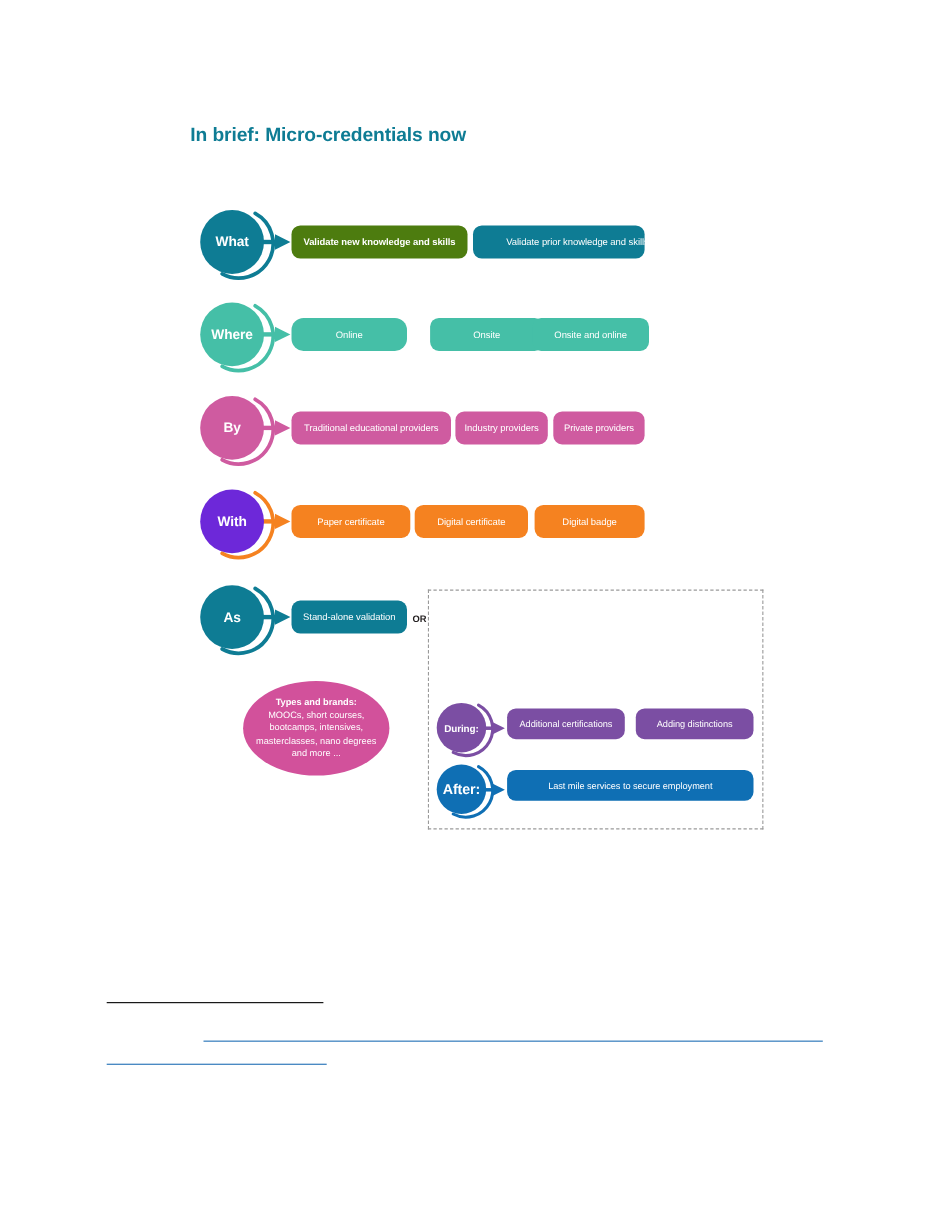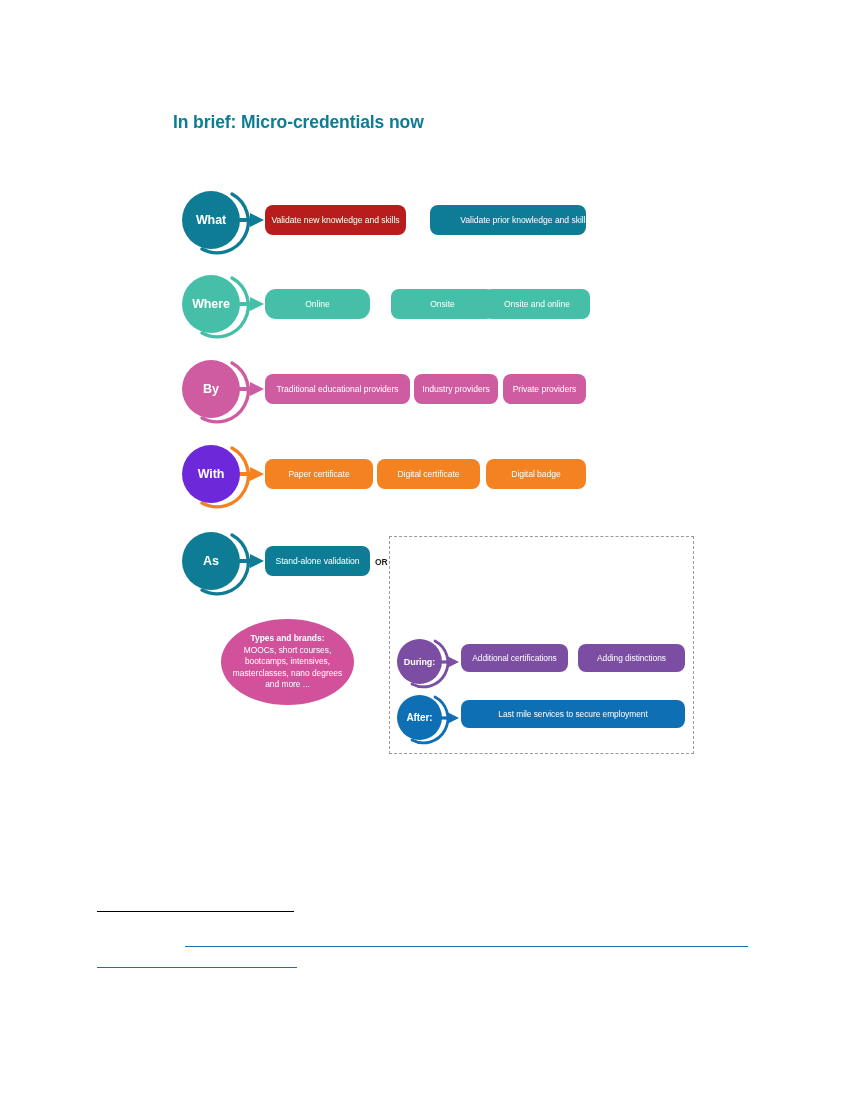--- a/index.html
+++ b/index.html
@@ -167,21 +167,21 @@
 
   <div class="row" style="top:185px;">
     <div class="badge" style="left:176px;">
       <svg class="arcsvg" viewBox="0 0 96 70">
         <path d="M 56 9 A 26 26 0 1 1 26 64" fill="none" stroke="#0e7c94" stroke-width="3.4" stroke-linecap="round"></path>
         <path d="M 58 35 L 76 35" stroke="#0e7c94" stroke-width="4" fill="none"></path>
         <path d="M 74 28 L 88 35 L 74 42 Z" fill="#0e7c94"></path>
       </svg>
       <div class="circle" style="background:#0e7c94;">What</div>
     </div>
-    <div class="pill" style="left:265px;top:20px;width:141px;background:#b91c1c;">Validate new knowledge and skills</div>
+    <div class="pill" style="left:265px;top:20px;width:160px;background:#4d7c0f;font-weight:bold;">Validate new knowledge and skills</div>
     <div class="pill" style="left:430px;top:20px;width:156px;background:#0e7c94;padding-left:40px;">Validate prior knowledge and skills</div>
   </div>
 
   <div class="row" style="top:269px;">
     <div class="badge" style="left:176px;">
       <svg class="arcsvg" viewBox="0 0 96 70">
         <path d="M 56 9 A 26 26 0 1 1 26 64" fill="none" stroke="#45bfa7" stroke-width="3.4" stroke-linecap="round"></path>
         <path d="M 58 35 L 76 35" stroke="#45bfa7" stroke-width="4" fill="none"></path>
         <path d="M 74 28 L 88 35 L 74 42 Z" fill="#45bfa7"></path>
       </svg>
@@ -250,21 +250,21 @@
     <div class="pill tall" style="left:578px;top:5px;width:107px;background:#7b4ea3;font-size:8.4px;">Adding distinctions</div>
   </div>
 
   <div class="row" style="top:695px;height:46px;">
     <div class="badge" style="left:392px;top:-5px;width:74px;height:56px;">
       <svg class="arcsvg" viewBox="0 0 74 56" style="width:74px;height:56px;">
         <path d="M 43 7 A 20 20 0 1 1 20 50" fill="none" stroke="#0f6fb4" stroke-width="2.8" stroke-linecap="round"></path>
         <path d="M 45 28 L 58 28" stroke="#0f6fb4" stroke-width="3.2" fill="none"></path>
         <path d="M 56 22.5 L 67 28 L 56 33.5 Z" fill="#0f6fb4"></path>
       </svg>
-      <div class="circle" style="left:5px;top:5px;width:45px;height:45px;font-size:10px;background:#0f6fb4;">After:</div>
+      <div class="circle" style="left:5px;top:5px;width:45px;height:45px;font-size:13px;background:#0f6fb4;">After:</div>
     </div>
     <div class="pill tall" style="left:461px;top:5px;width:224px;background:#0f6fb4;font-size:8.4px;">Last mile services to secure employment</div>
   </div>
 
   <div class="ellipse">
     <div>
       <div class="eline bold">Types and brands:</div>
       <div class="eline">MOOCs, short courses,</div>
       <div class="eline">bootcamps, intensives,</div>
       <div class="eline">masterclasses, nano degrees</div>

